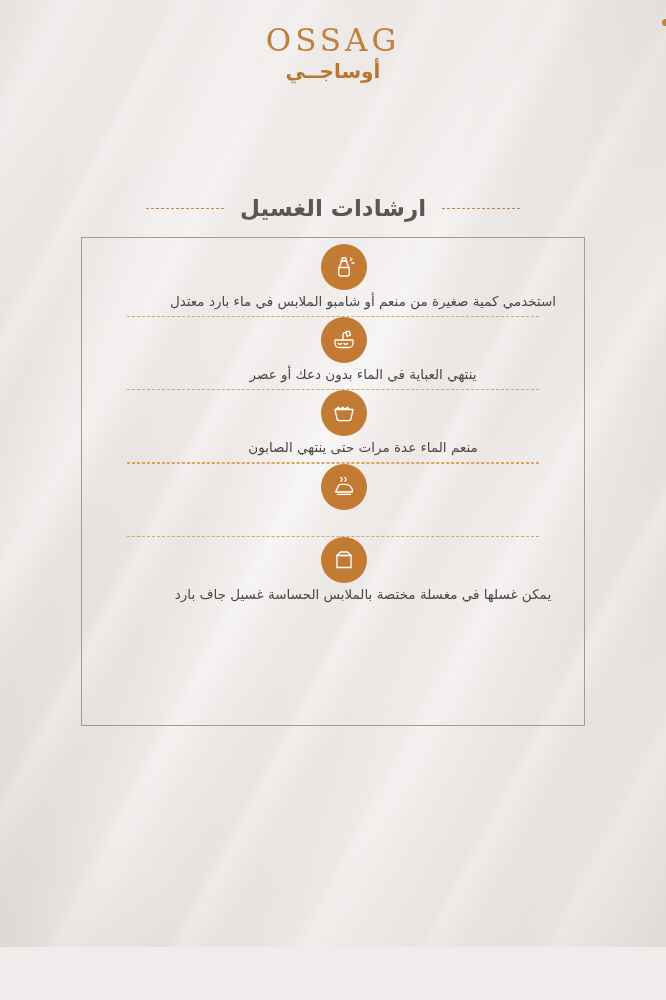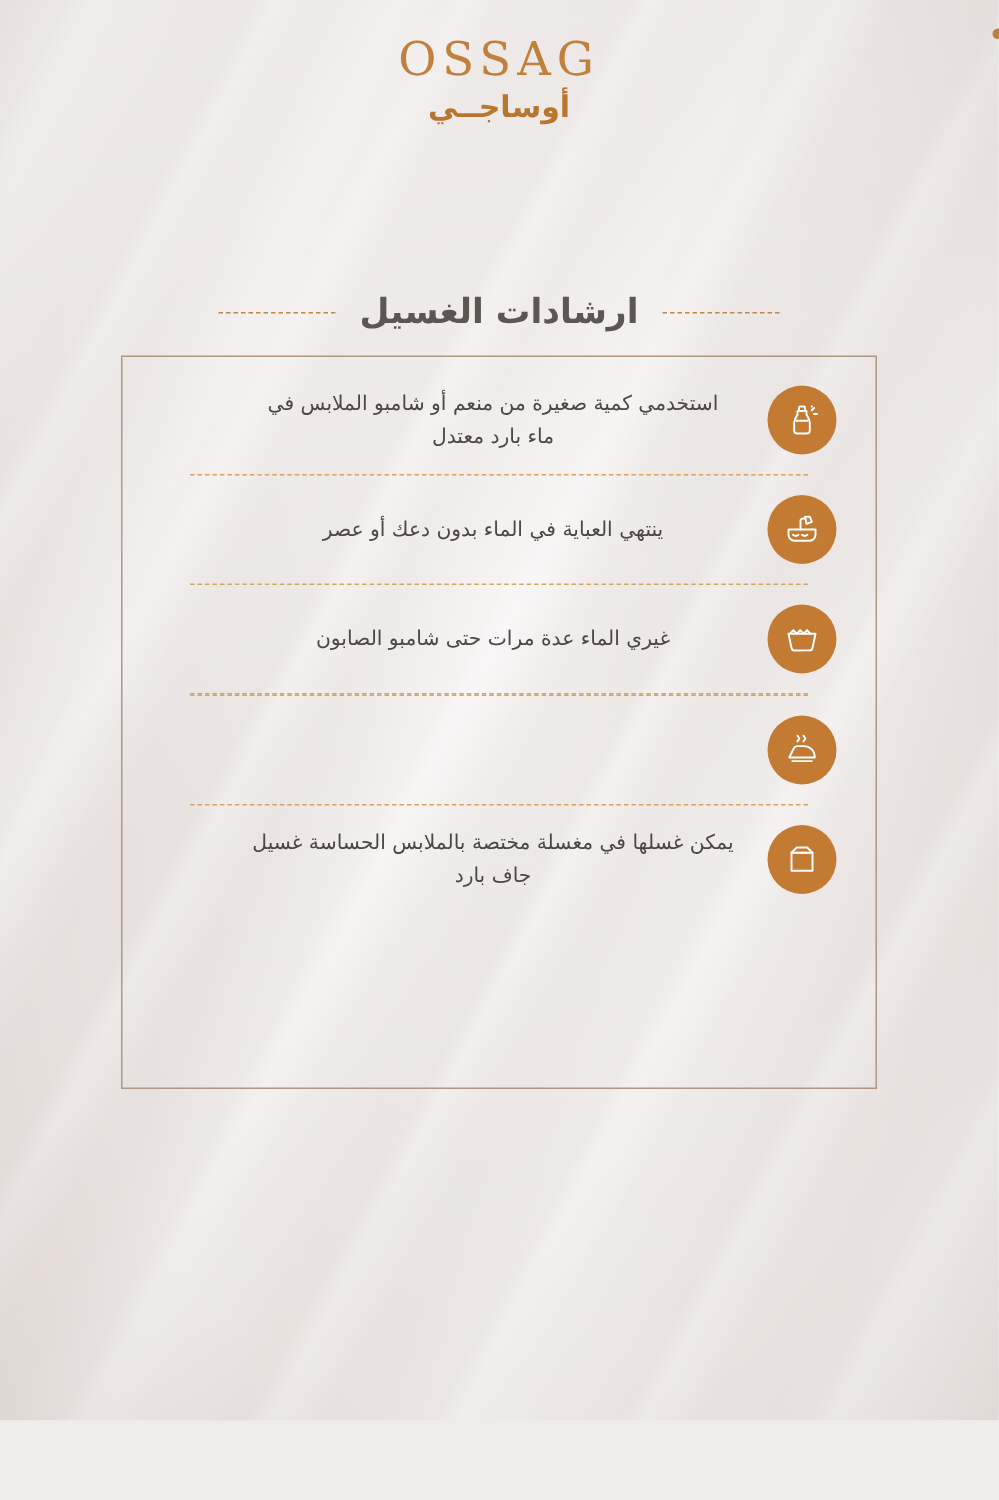--- a/index.html
+++ b/index.html
@@ -138,21 +138,21 @@
     inset: 0;
     display: flex;
     flex-direction: column;
     justify-content: flex-start;
     padding-top: 6px;
   }
 
   .row {
     position: relative;
     display: flex;
-    flex-direction: row;
+    flex-direction: column;
     align-items: center;
     justify-content: flex-start;
     height: 72px;
     padding: 0 26px 0 26px;
   }
 
   .row-sep {
     width: 412px;
     margin: 0 auto;
     border-top: 1.5px dashed #d8a45f;
@@ -232,21 +232,21 @@
         </div>
         <div class="row-sep"></div>
 
         <div class="row">
           <div class="icon-badge">
             <svg width="26" height="26" viewBox="0 0 26 26" fill="none" stroke="#ffffff" stroke-width="1.3" stroke-linecap="round" stroke-linejoin="round">
               <path d="M4 9.5h18l-2 9.5a2 2 0 0 1-2 1.6H8a2 2 0 0 1-2-1.6z"></path>
               <path d="M5 9.5l2.2-2.4 2.3 2.4 2.3-2.4 2.3 2.4 2.3-2.4 2.2 2.4"></path>
             </svg>
           </div>
-          <div class="row-text">غيري الماء عدة مرات حتى شامبو الصابون</div>
+          <div class="row-text">منعم الماء عدة مرات حتى ينتهي الصابون</div>
         </div>
         <div class="row-sep"></div>
 
         <div class="row-sep"></div>
 
         <div class="row">
           <div class="icon-badge">
             <svg width="26" height="26" viewBox="0 0 26 26" fill="none" stroke="#ffffff" stroke-width="1.3" stroke-linecap="round" stroke-linejoin="round">
               <path d="M4.5 18h17c0-4.6-3-7.6-7.4-7.6H9.8c-1.1 0-1.9.6-2.3 1.5z"></path>
               <path d="M6.5 20.4h13"></path>

